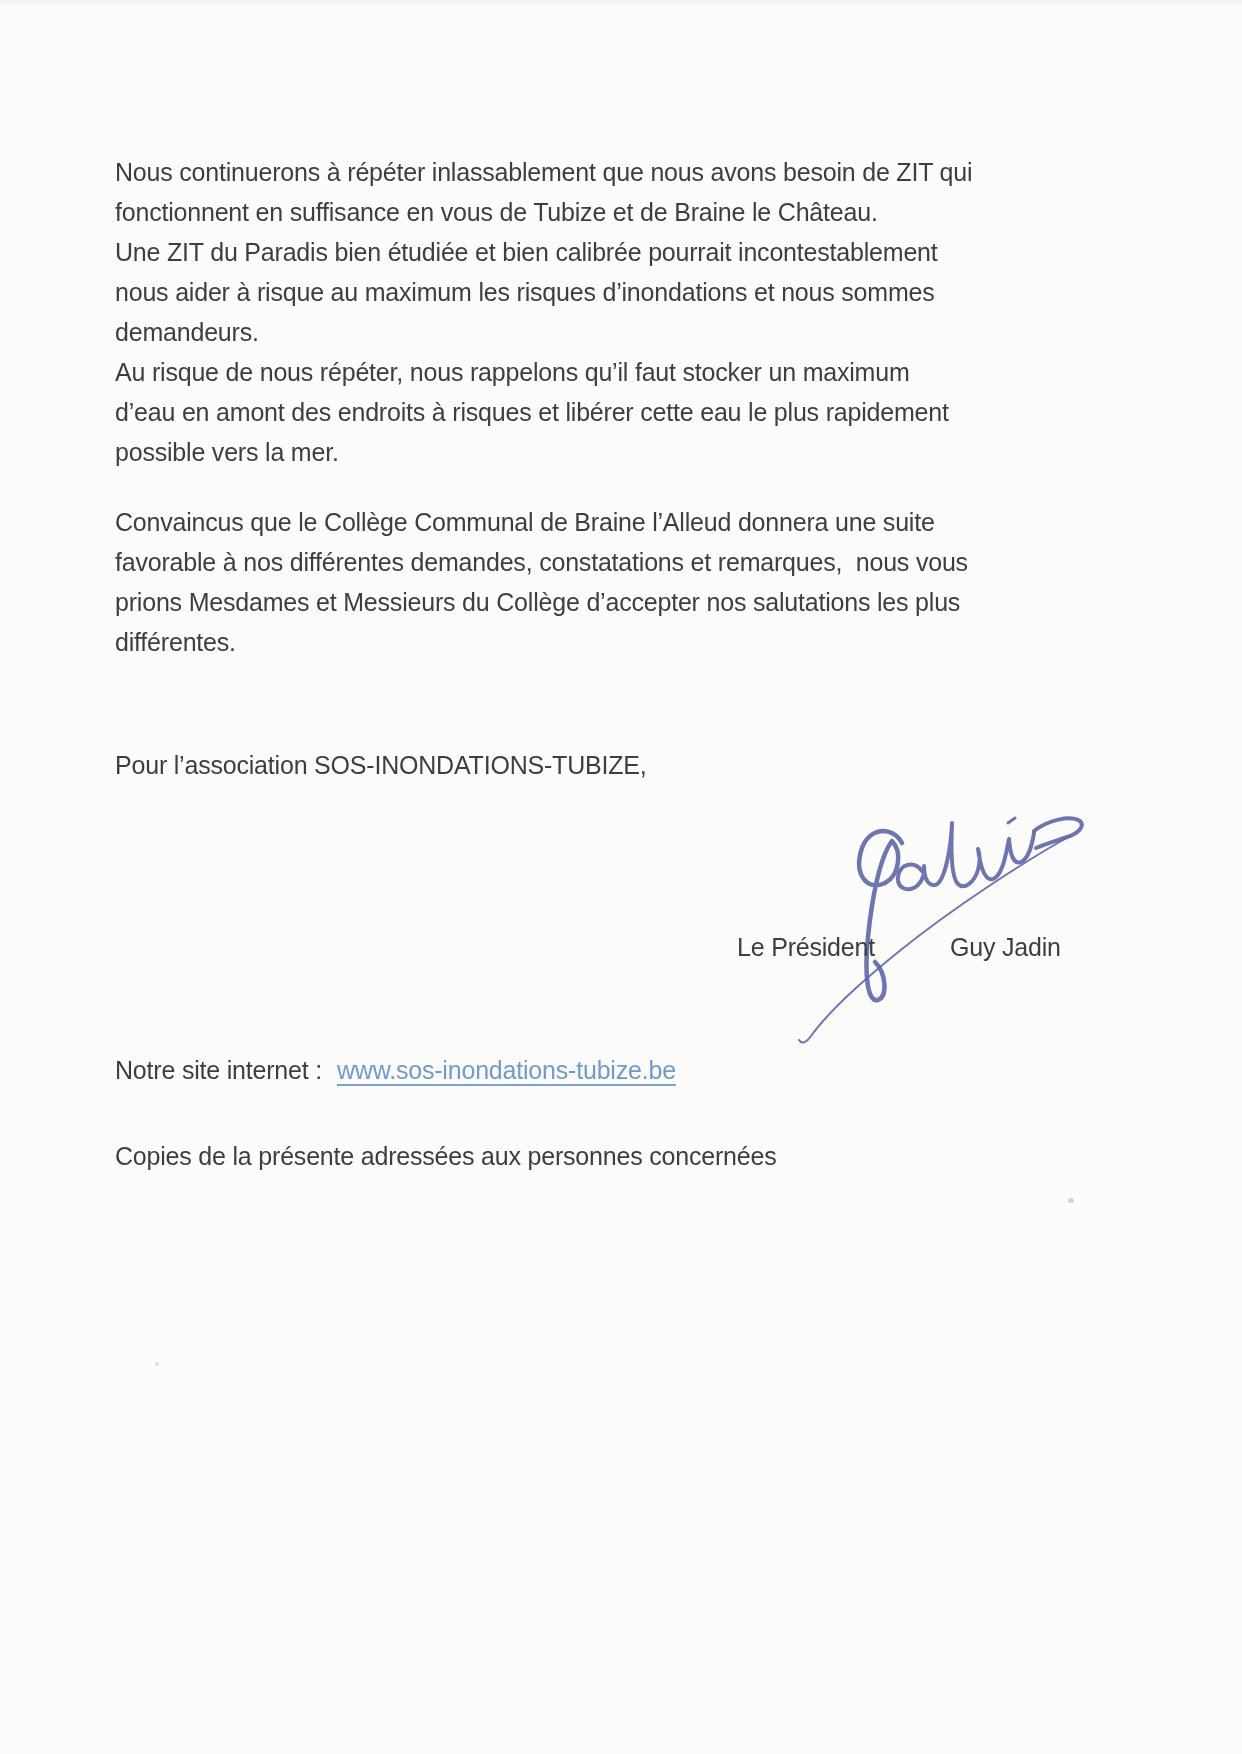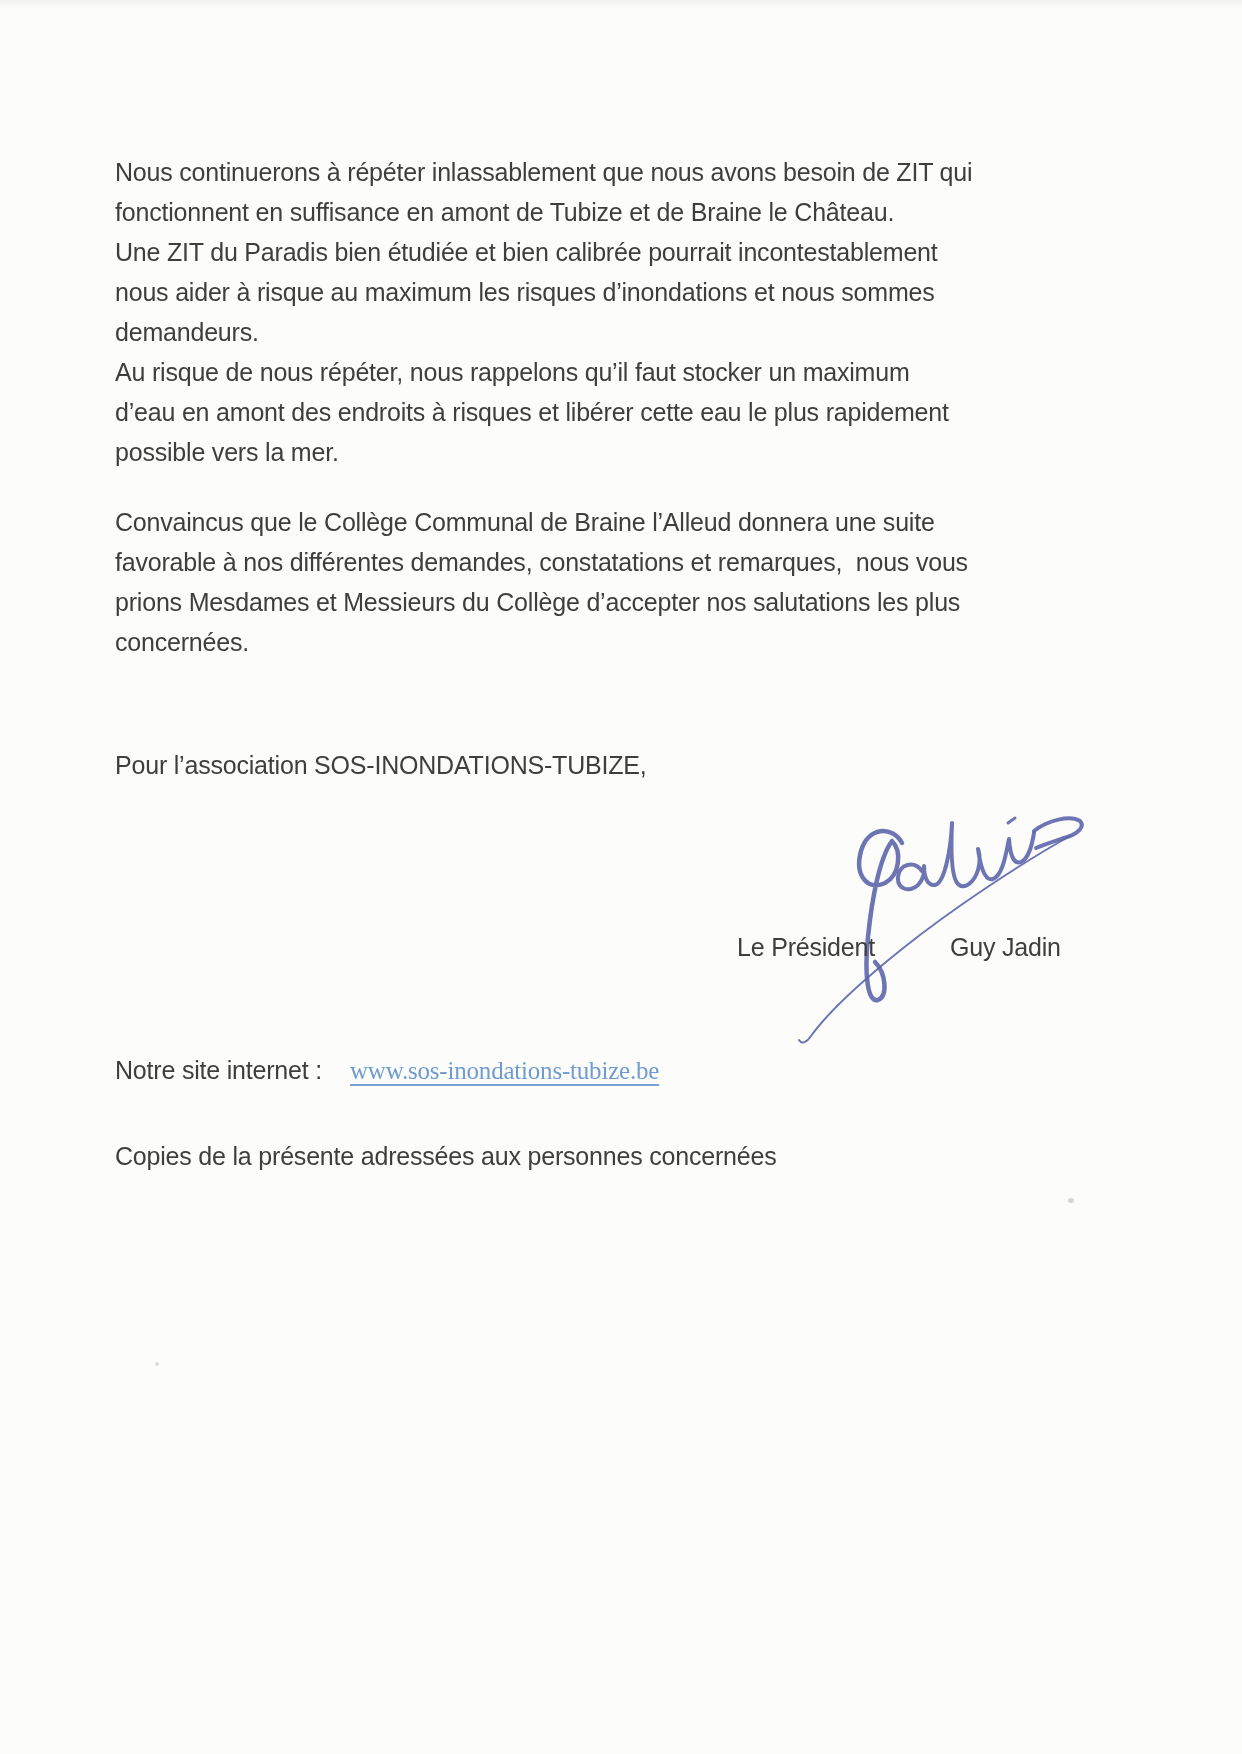--- a/index.html
+++ b/index.html
@@ -64,54 +64,53 @@
     stroke: #5a62a8;
     stroke-linecap: round;
     stroke-linejoin: round;
     opacity: 0.88;
   }
   .weblink {
     color: #6f9bd0;
     text-decoration: underline;
     text-decoration-color: #7aa3d4;
     text-underline-offset: 5px;
-    margin-left: 28px;
+    margin-left: 15px;
     cursor: pointer;
-    font-family: Liberation Serif, serif;
   }
   .speck {
     position: absolute;
     border-radius: 50%;
     background: #b5b5b3;
     pointer-events: none;
   }
   .speck-1 { left: 1068px; top: 1198px; width: 6px; height: 5px; opacity: 0.55; }
   .speck-2 { left: 155px; top: 1362px; width: 4px; height: 4px; opacity: 0.45; }
 </style>
 </head>
 <body>
 
 <div class="page">
 
   <div class="textblock para1">
     <span class="line">Nous continuerons à répéter inlassablement que nous avons besoin de ZIT qui</span>
-    <span class="line">fonctionnent en suffisance en amont de Tubize et de Braine le Château.</span>
+    <span class="line">fonctionnent en suffisance en vous de Tubize et de Braine le Château.</span>
     <span class="line">Une ZIT du Paradis bien étudiée et bien calibrée pourrait incontestablement</span>
     <span class="line">nous aider à risque au maximum les risques d’inondations et nous sommes</span>
     <span class="line">demandeurs.</span>
     <span class="line">Au risque de nous répéter, nous rappelons qu’il faut stocker un maximum</span>
     <span class="line">d’eau en amont des endroits à risques et libérer cette eau le plus rapidement</span>
     <span class="line">possible vers la mer.</span>
   </div>
 
   <div class="textblock para2">
     <span class="line">Convaincus que le Collège Communal de Braine l’Alleud donnera une suite</span>
     <span class="line">favorable à nos différentes demandes, constatations et remarques,  nous vous</span>
     <span class="line">prions Mesdames et Messieurs du Collège d’accepter nos salutations les plus</span>
-    <span class="line">concernées.</span>
+    <span class="line">différentes.</span>
   </div>
 
   <div class="textblock association">
     <span class="line">Pour l’association SOS-INONDATIONS-TUBIZE,</span>
   </div>
 
   <svg class="signature-svg" viewBox="0 0 410 260" aria-hidden="true">
 
     <path class="sig-stroke" stroke-width="4.5" d="M212,58 C202,40 178,42 171,66 C164,92 179,106 195,98 C210,90 212,66 202,56 C190,72 182,112 178,152 C174,192 178,218 188,215 C198,211 196,188 185,177" stroke="#5a62a8"></path>
 

